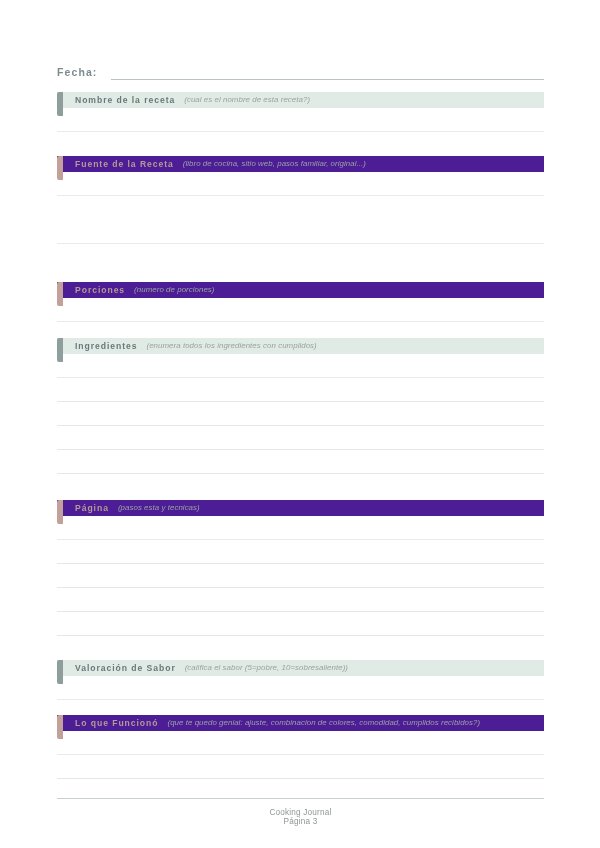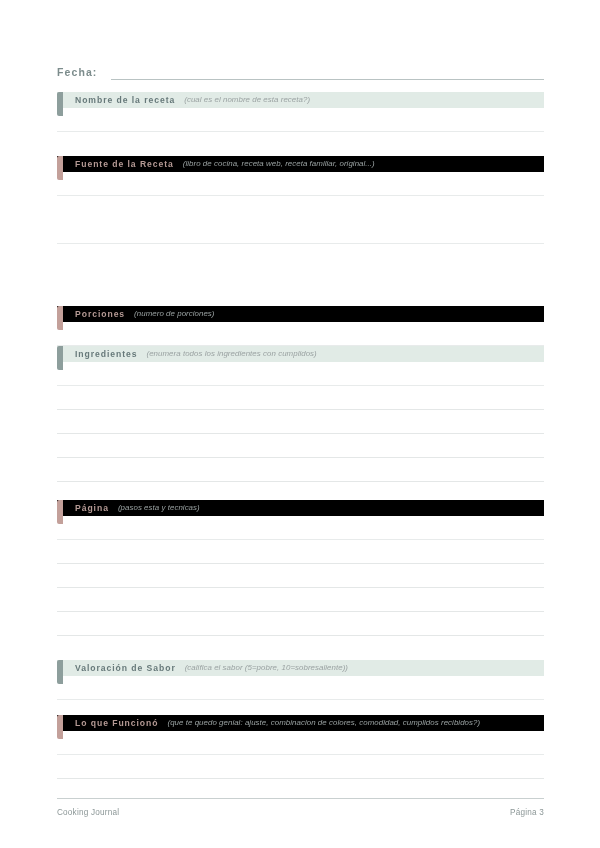--- a/index.html
+++ b/index.html
@@ -91,21 +91,21 @@
     letter-spacing: 0.05px;
     text-align: right;
   }
 
   
   .sec-green .band { background: #e1ebe6; }
   .sec-green .accent { background: #8d9e9c; }
   .sec-green .band-label { color: #67797a; }
 
   
-  .sec-rose .band { background: #000000; }
+  .sec-rose .band { background: #4c1d95; }
   .sec-rose .accent { background: #c3a09a; }
   .sec-rose .band-label { color: #b59a95; }
 
   .lines { width: 100%; }
   .rule {
     height: 24px;
     border-bottom: 1px solid #e4e7e7;
     box-sizing: border-box;
   }
   .rule.first { border-bottom-color: #e8ebeb; }
@@ -123,20 +123,21 @@
     height: 1px;
   }
   .footer-row {
     display: flex;
     justify-content: space-between;
     align-items: center;
     margin-top: 8px;
     font-size: 8.2px;
     color: #8c9797;
     letter-spacing: 0.2px;
+    flex-direction: column;
   }
 </style>
 </head>
 <body>
 
 <div class="page">
 
   <div class="date-row">
     <span class="date-label">Fecha:</span>
     <span class="date-rule"></span>
@@ -150,42 +151,42 @@
           <span class="band-hint">(cual es el nombre de esta receta?)</span>
         </div>
         <div class="lines">
           <div class="rule first"></div>
         </div>
       </div>
       <div class="section sec-rose" style="top: 156px;">
         <div class="band">
           <span class="accent"></span>
           <span class="band-label">Fuente de la Receta</span>
-          <span class="band-hint">(libro de cocina, receta web, receta familiar, original...)</span>
+          <span class="band-hint">(libro de cocina, sitio web, pasos familiar, original...)</span>
         </div>
         <div class="lines">
           <div class="rule first"></div>
         </div>
       </div>
       <div class="section sec-green" style="top: 220px;">
         <div class="lines">
           <div class="rule first"></div>
         </div>
       </div>
-      <div class="section sec-rose" style="top: 282px; margin-top: 24px;">
+      <div class="section sec-rose" style="top: 282px;">
         <div class="band">
           <span class="accent"></span>
           <span class="band-label">Porciones</span>
           <span class="band-hint">(numero de porciones)</span>
         </div>
         <div class="lines">
           <div class="rule first"></div>
         </div>
       </div>
-      <div class="section sec-green" style="top: 346px;">
+      <div class="section sec-green" style="top: 338px;">
         <div class="band">
           <span class="accent"></span>
           <span class="band-label">Ingredientes</span>
           <span class="band-hint">(enumera todos los ingredientes con cumplidos)</span>
         </div>
         <div class="lines">
           <div class="rule first"></div>
           <div class="rule"></div>
           <div class="rule"></div>
           <div class="rule"></div>

